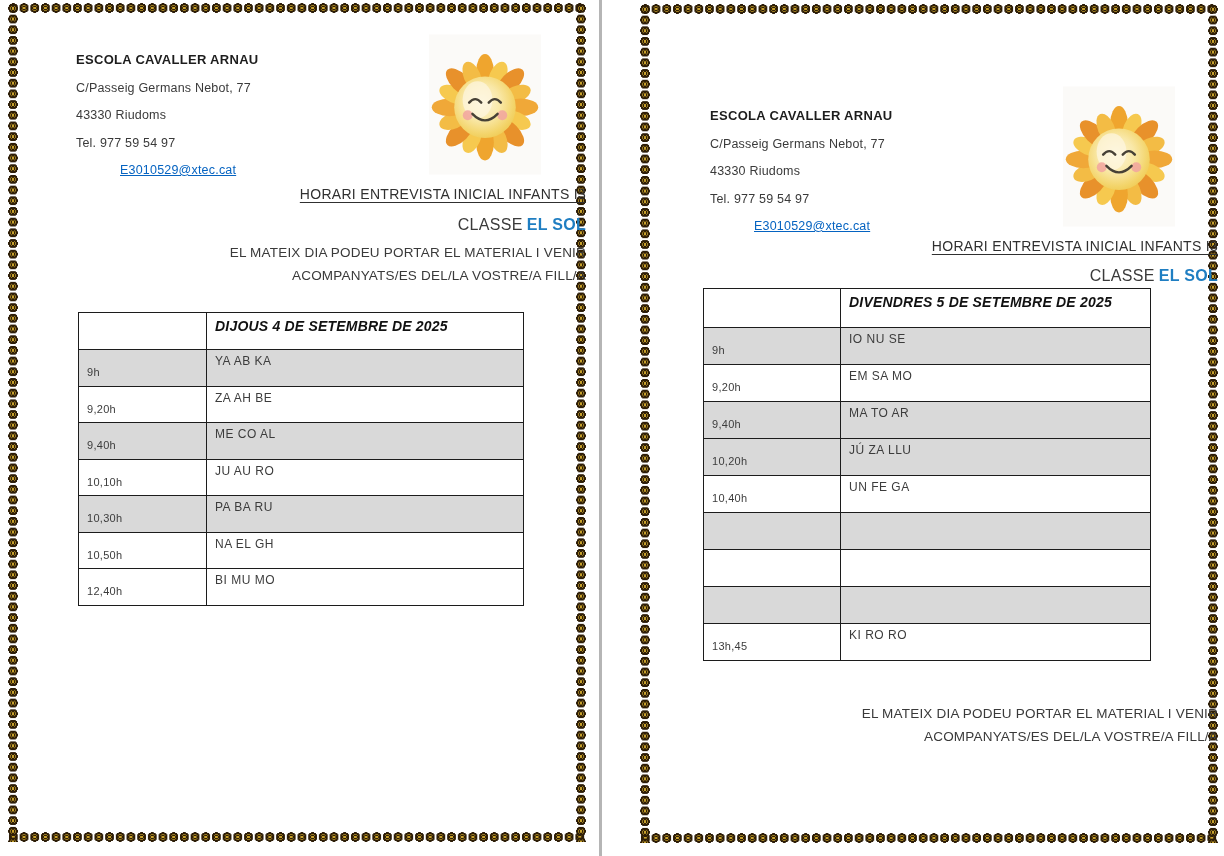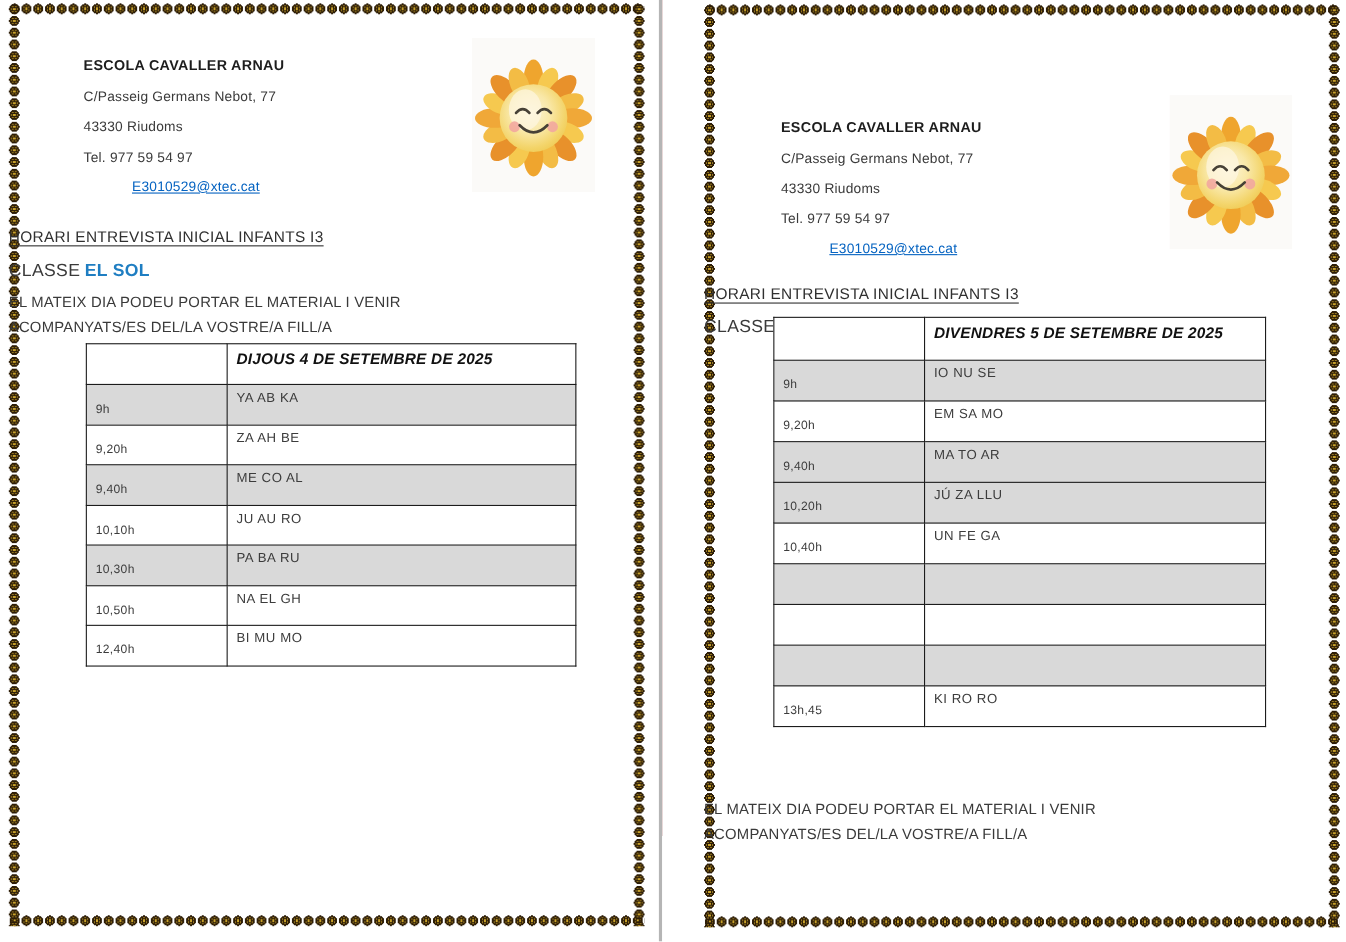--- a/index.html
+++ b/index.html
@@ -1,19 +1,19 @@
 <!DOCTYPE html>
 <html><head>
 <meta charset="utf-8">
 <style>
   * { margin:0; padding:0; box-sizing:border-box; }
   html,body { background:#ffffff; }
   body { font-family:"Liberation Sans", sans-serif; width:1224px; height:856px; position:relative; overflow:hidden; }
 
-  .canvas { position:absolute; left:0; top:0; width:1224px; height:760px; background:#7f1d1d; }
+  .canvas { position:absolute; left:0; top:0; width:1224px; height:760px; background:#14532d; }
 
   .page { position:absolute; top:0; height:856px; background:#ffffff; }
   .page-left  { left:0;   width:600px; }
   .page-right { left:602px; width:622px; }
 
   .divider { position:absolute; left:599px; top:0; width:3px; height:856px; background:#b5b5b5; }
 
   
   .frame { position:absolute; }
   .strip { position:absolute;
@@ -26,21 +26,21 @@
   .s-left   { top:0; bottom:0; left:0;   width:10px;  background-size:10px 10.7px; background-repeat:repeat-y; }
   .s-right  { top:0; bottom:0; right:0;  width:10px;  background-size:10px 10.7px; background-repeat:repeat-y; }
 
   .school { position:absolute; }
   .school .line { font-size:12.5px; color:#3a3a3a; margin-bottom:13.5px; letter-spacing:.2px; }
   .school .name { font-size:13px; font-weight:bold; color:#1d1d1d; letter-spacing:.3px; }
   .school a.email { color:#0563c1; text-decoration:underline; cursor:pointer;margin-left:44px; }
 
   .sun { position:absolute; }
 
-  .center-row { position:absolute; text-align:left;margin-top:22px; }
+  .center-row { position:absolute; text-align:right; }
   .doc-title { font-size:14px; color:#303030; letter-spacing:.3px;
     text-decoration:underline; text-underline-offset:3px; }
   .classe { font-size:16px; color:#3a3a3a; letter-spacing:.3px; }
   .classe .classe-name { color:#1f7ec2; font-weight:bold; margin-left:4px; }
   .note { font-size:13.5px; line-height:22.5px; color:#3a3a3a; letter-spacing:.2px; }
 
   table.schedule { position:absolute; border-collapse:collapse; table-layout:fixed; background:#fff; }
   table.schedule td, table.schedule th { border:1px solid #1c1c1c; }
   .hdr-blank { background:#fff; }
   .hdr-date { font-size:14px; font-weight:bold; color:#111; text-align:left;

